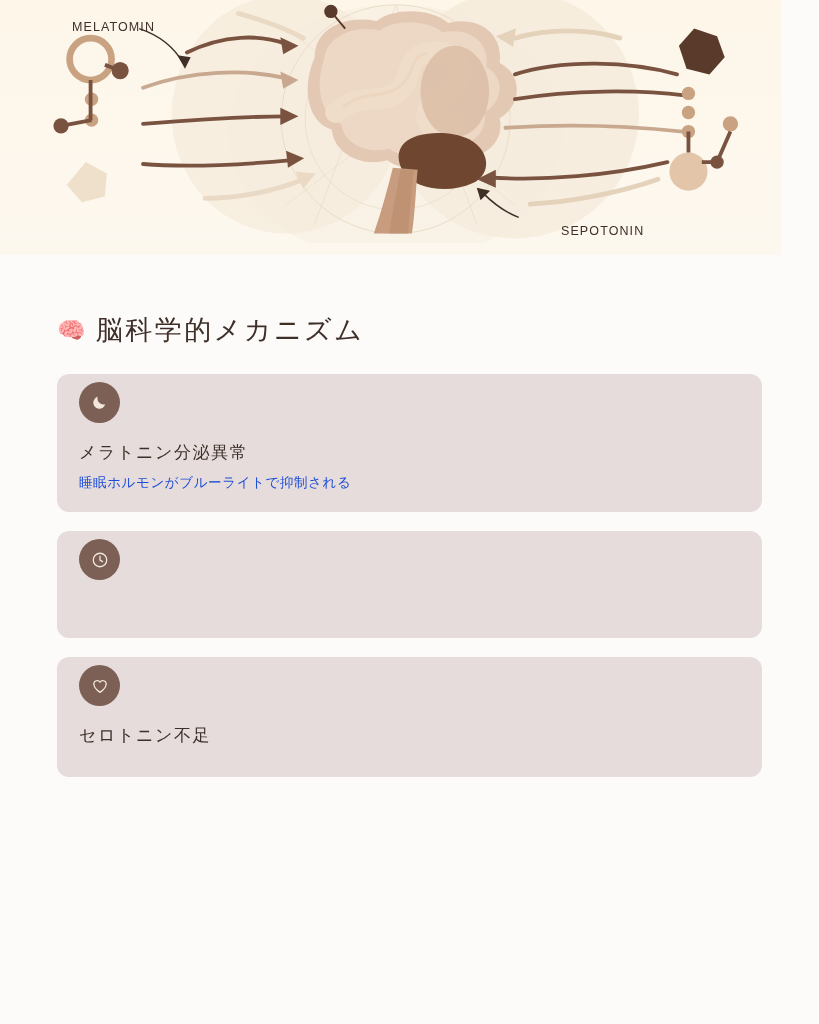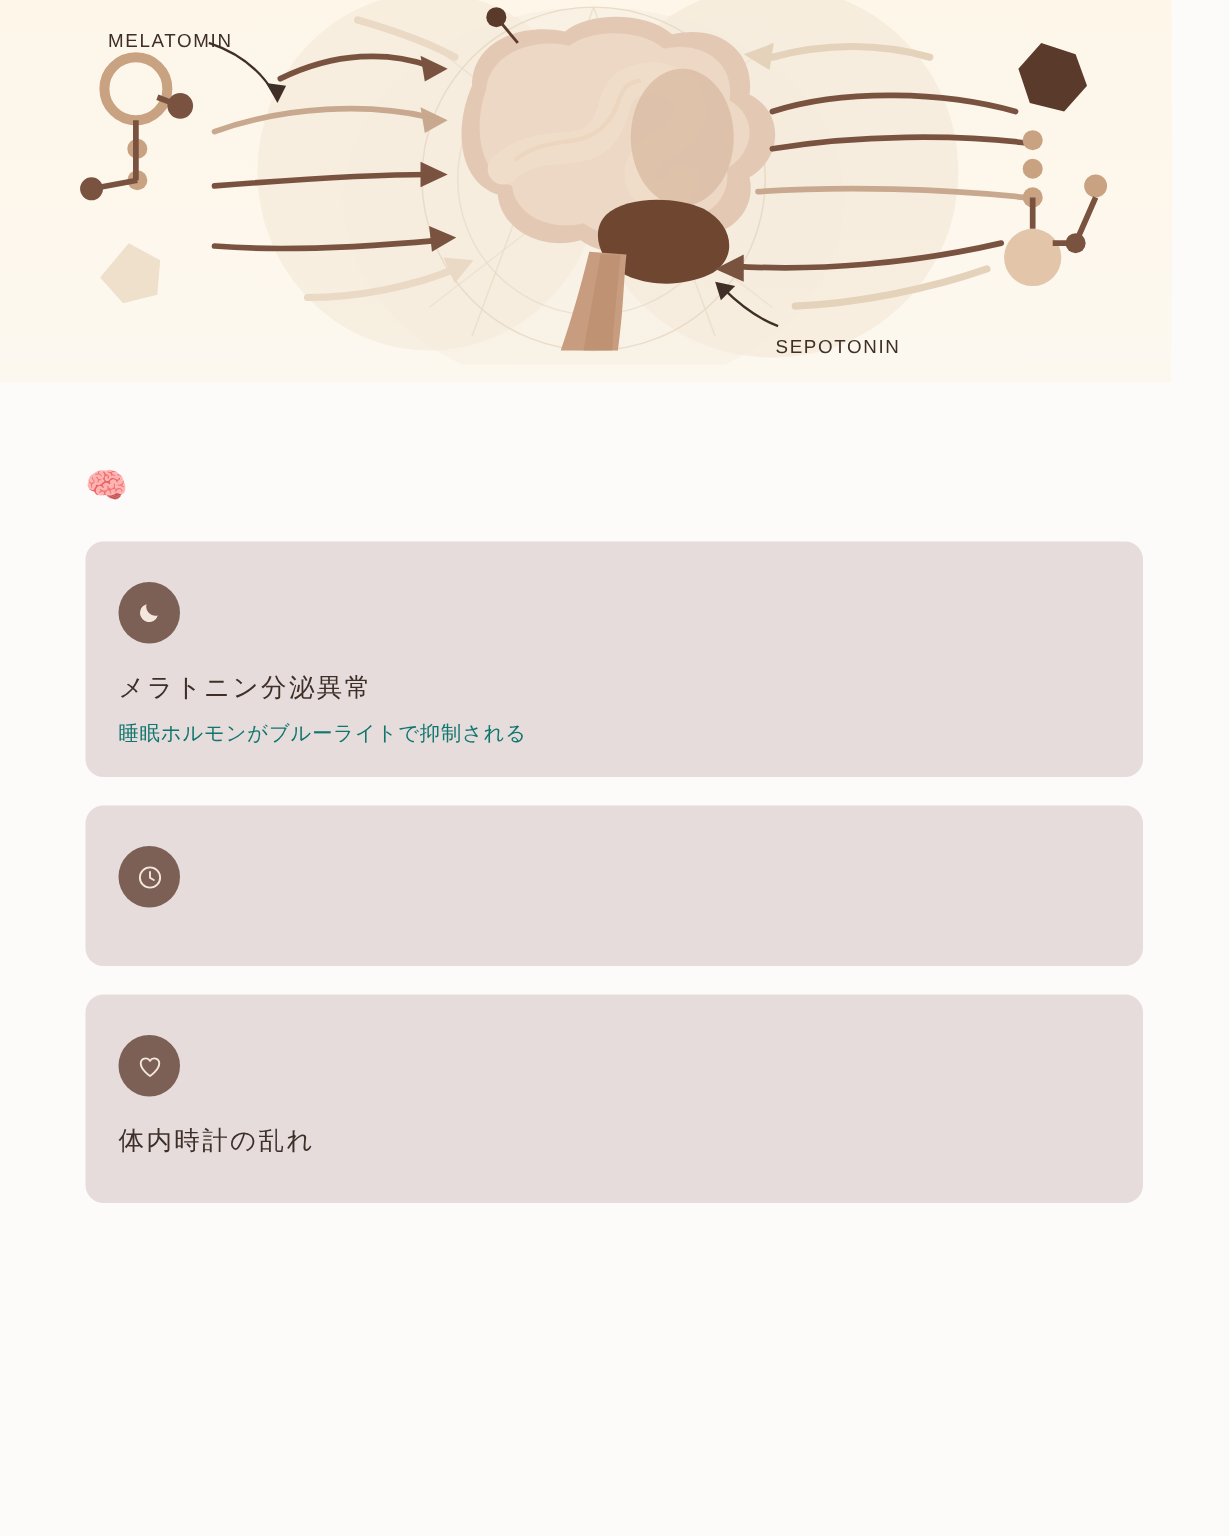--- a/index.html
+++ b/index.html
@@ -26,21 +26,21 @@
   .hero-svg { position: absolute; inset: 0; display: block; }
   .hero-label {
     position: absolute;
     font-family: "Liberation Sans", sans-serif;
     font-size: 12.5px;
     letter-spacing: 1.1px;
     color: #3f2f26;
     white-space: nowrap;
   }
   .label-melatomin { left: 72px; top: 20px; }
-  .label-sepotonin { left: 517px; top: 224px; }
+  .label-sepotonin { left: 561px; top: 224px; }
 
   
   .main {
     padding: 0 57px;
     background: #fdfbfa;
   }
   .section-title {
     display: flex;
     align-items: center;
     gap: 10px;
@@ -55,21 +55,21 @@
     font-size: 23px;
     line-height: 1;
     letter-spacing: 0;
   }
 
   .card-list { display: block; }
   .card {
     position: relative;
     background: #e6dcdb;
     border-radius: 12px;
-    padding: 27px 22px 20px 22px;
+    padding: 8px 22px 20px 22px;
     margin-bottom: 19px;
     min-height: 107px;
     box-sizing: border-box;
   }
   .card-icon {
     width: 41px;
     height: 41px;
     border-radius: 50%;
     background: #7c6055;
     display: flex;
@@ -83,21 +83,21 @@
     font-size: 17px;
     letter-spacing: 1.6px;
     color: #3e2f28;
     margin: 0 0 10px 0;
     font-weight: 400;
   }
   .card-desc {
     font-family: Liberation Mono, monospace;
     font-size: 13.5px;
     letter-spacing: 0.6px;
-    color: #0f766e;
+    color: #1d4ed8;
     margin: 0;
   }
 </style>
 </head>
 <body>
 
 <div class="hero">
   <svg class="hero-svg" viewBox="0 0 819 255" preserveAspectRatio="none">
     <defs>
       <linearGradient id="gBg" x1="0" y1="0" x2="0" y2="1">
@@ -187,20 +187,21 @@
   </svg>
 
   <div class="hero-label label-melatomin">MELATOMIN</div>
   <div class="hero-label label-sepotonin">SEPOTONIN</div>
 </div>
 
 <div class="main">
 
   <h2 class="section-title">
     <span class="emoji">🧠</span>
+    <span>脳科学的メカニズム</span>
   </h2>
 
   <div class="card-list">
 
     <div class="card">
       <div class="card-icon">
         <svg width="17" height="17" viewBox="0 0 24 24" fill="none">
           <path d="M20 14.5A8.5 8.5 0 0 1 9.5 4a8.5 8.5 0 1 0 10.5 10.5z" fill="#f3e7dd"></path>
         </svg>
       </div>
@@ -217,17 +218,17 @@
         </svg>
       </div>
     </div>
 
     <div class="card">
       <div class="card-icon">
         <svg width="18" height="18" viewBox="0 0 24 24" fill="none" stroke="#f3e7dd" stroke-width="1.7">
           <path d="M12 20.5S3.8 15 3.8 9.4A4.4 4.4 0 0 1 12 7a4.4 4.4 0 0 1 8.2 2.4C20.2 15 12 20.5 12 20.5z" stroke-linejoin="round"></path>
         </svg>
       </div>
-      <p class="card-title">体内時計の乱れ</p>
+      <p class="card-title">セロトニン不足</p>
     </div>
 
   </div>
 </div>
 
 </body></html>

